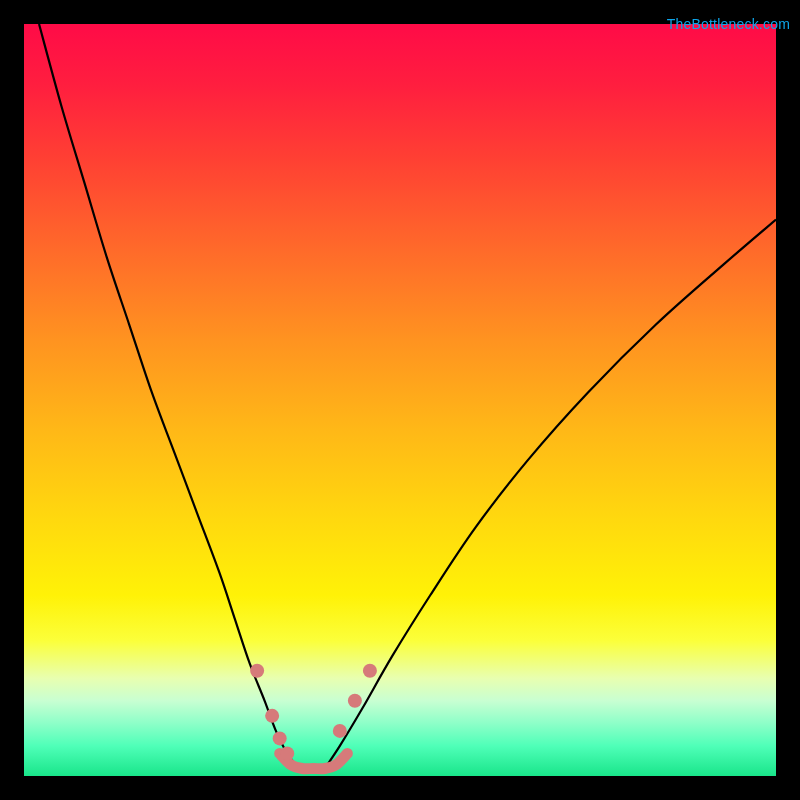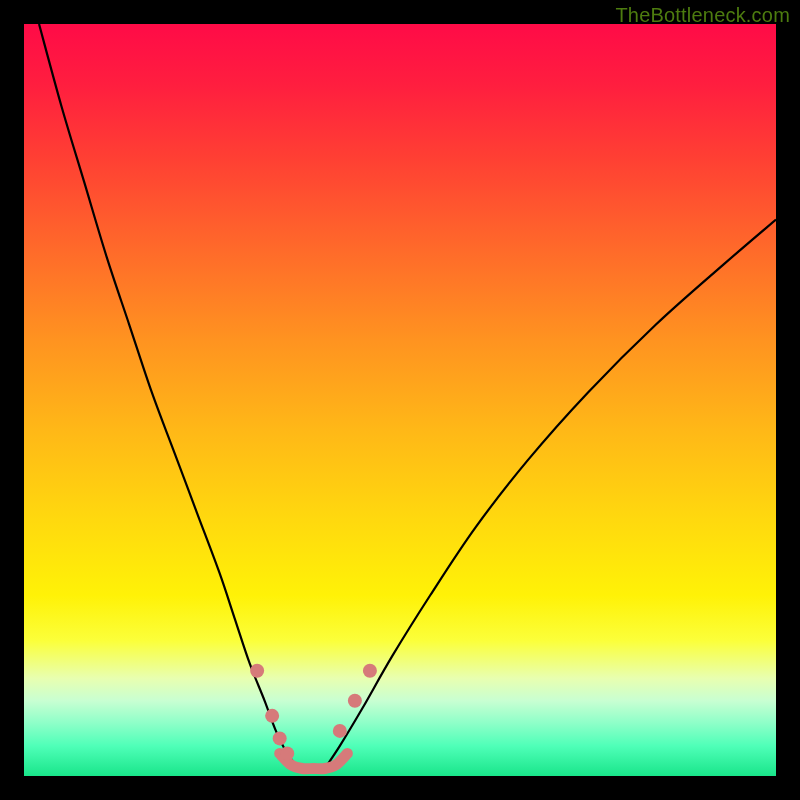--- a/index.html
+++ b/index.html
@@ -36,24 +36,24 @@
       #fbff3a 82%,
       #e8ffb0 87%,
       #c8ffd2 90%,
       #8dffc8 93%,
       #4fffb8 96%,
       #19e58a 100%
     );
   }
   .watermark {
     position: absolute;
-    top: 4px;
+    top: 16px;
     right: 10px;
-    color: #4d7c0f;
-    font-size: 20px;
+    color: #0ea5e9;
+    font-size: 14px;
     font-weight: 500;
     letter-spacing: 0.2px;
     font-family: Arial, sans-serif;
   }
   svg.curves {
     position: absolute;
     left: 24px;
     top: 24px;
     width: 752px;
     height: 752px;

